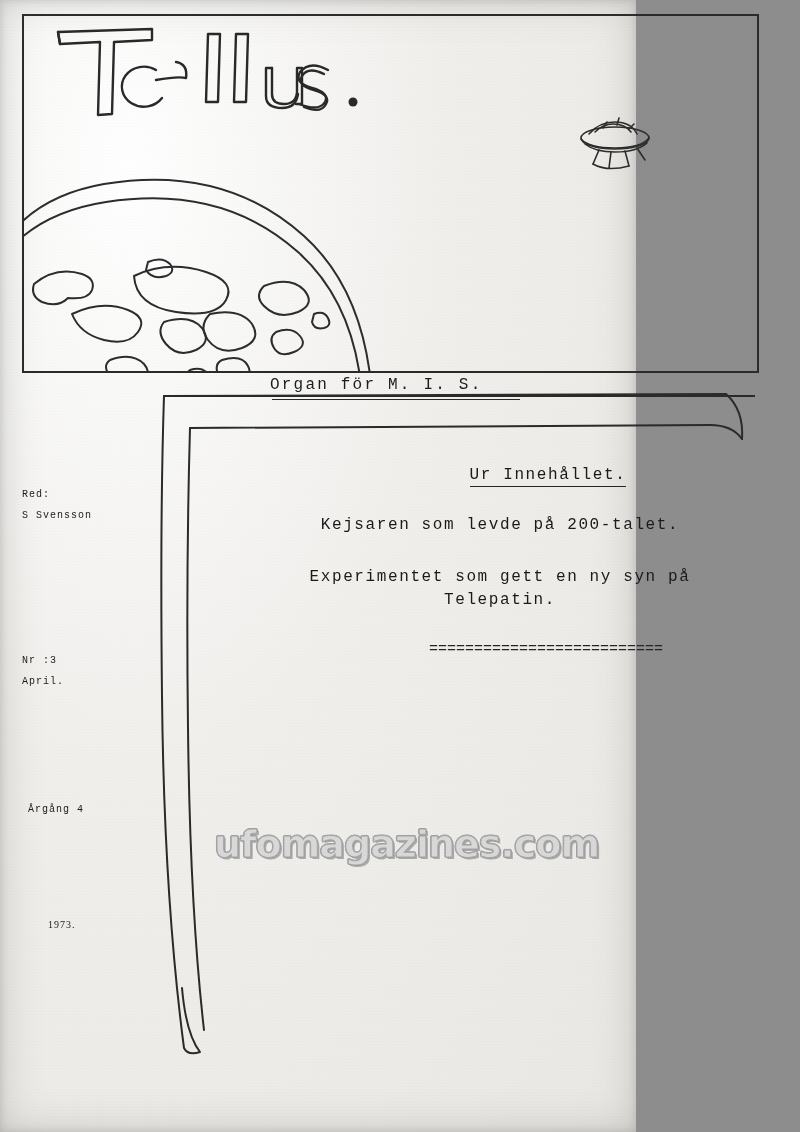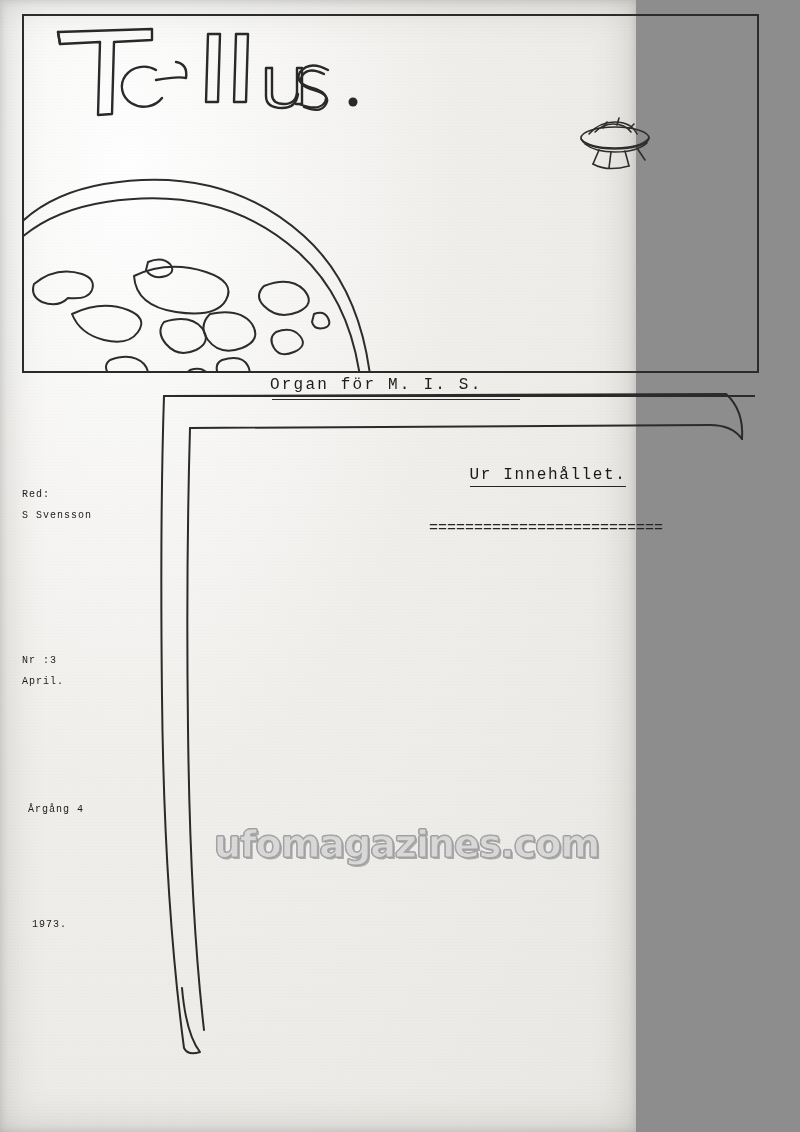--- a/index.html
+++ b/index.html
@@ -111,21 +111,21 @@
     top: 484px;
     width: 150px;
     color: #1c1c1c;
     font-size: 10px;
     line-height: 21px;
     letter-spacing: 1px;
   }
   .left-col .blk { margin-bottom: 0; }
   .blk-nr { position: absolute; left: 0; top: 166px; }
   .blk-argang { position: absolute; left: 6px; top: 315px; }
-  .blk-year { position: absolute; left: 10px; top: 430px; }
+  .blk-year { position: absolute; left: 26px; top: 430px; font-family: Liberation Serif, serif; }
 
   
   .frame-svg {
     position: absolute;
     left: 150px;
     top: 392px;
     width: 610px;
     height: 670px;
   }
 
@@ -280,20 +280,23 @@
       <div>Nr :3</div>
       <div>April.</div>
     </div>
     <div class="blk-argang">Årgång 4</div>
     <div class="blk-year">1973.</div>
   </div>
 
   <div class="contents">
     <div class="contents-heading">Ur Innehållet.</div>
     <ul class="contents-list">
+      <li>Kejsaren som levde på 200-talet.</li>
+      <li style="white-space:pre-line;">Experimentet som gett en ny syn på
+Telepatin.</li>
     </ul>
     <div class="divider">==========================</div>
   </div>
 
   <div class="watermark">ufomagazines.com</div>
 
   <div class="grain"></div>
   <div class="edge-shadow"></div>
 </div>
 

